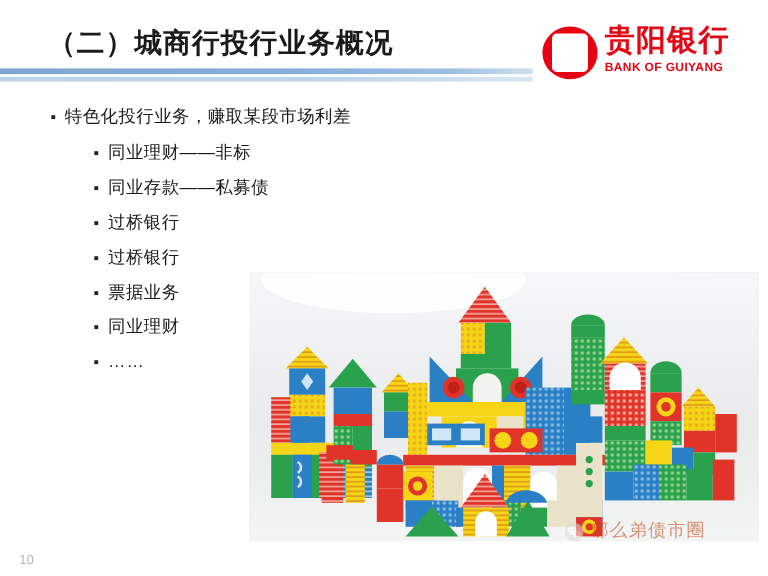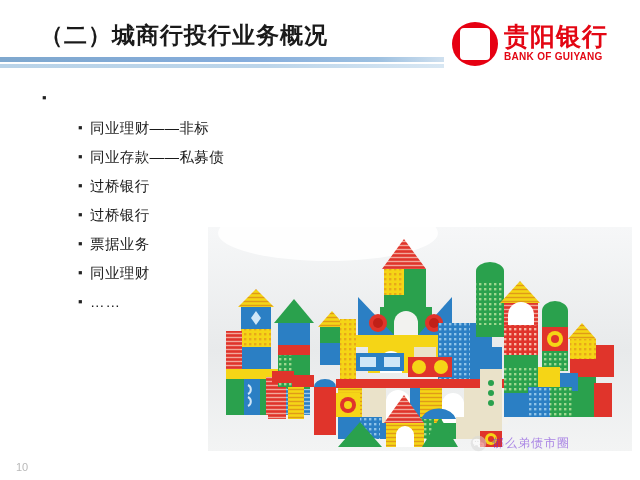--- a/index.html
+++ b/index.html
@@ -100,20 +100,21 @@
     top: 0px;
     width: 132px;
   }
   .logo-cn {
     font-size: 25px;
     line-height: 28px;
     font-weight: bold;
     color: #e30613;
     letter-spacing: 1px;
     white-space: nowrap;
+    font-family: Liberation Mono, monospace;
   }
   .logo-en {
     font-size: 10px;
     line-height: 14px;
     font-weight: bold;
     color: #e30613;
     letter-spacing: 0.3px;
     white-space: nowrap;
   }
 
@@ -198,23 +199,23 @@
     align-items: center;
     opacity: 0.55;
   }
   .wechat-icon {
     flex: none;
     width: 17px;
     height: 17px;
     margin-right: 5px;
   }
   .watermark-text {
-    font-size: 12px;
+    font-size: 15px;
     line-height: 20px;
-    color: #6d28d9;
+    color: #c2410c;
     letter-spacing: 1px;
     white-space: nowrap;
     font-weight: 500;
   }
 </style>
 </head>
 <body>
 
 <div class="slide">
 
@@ -231,20 +232,21 @@
     <div class="logo-text">
       <div class="logo-cn">贵阳银行</div>
       <div class="logo-en">BANK OF GUIYANG</div>
     </div>
   </div>
 
   <div class="bullets">
 
     <div class="bullet-row bullet-l1">
       <span class="bullet-mark">▪</span>
+      <span class="bullet-text">特色化投行业务，赚取某段市场利差</span>
     </div>
 
     <div class="bullet-row bullet-l2">
       <span class="bullet-mark">▪</span>
       <span class="bullet-text">同业理财——非标</span>
     </div>
 
     <div class="bullet-row bullet-l2">
       <span class="bullet-mark">▪</span>
       <span class="bullet-text">同业存款——私募债</span>

